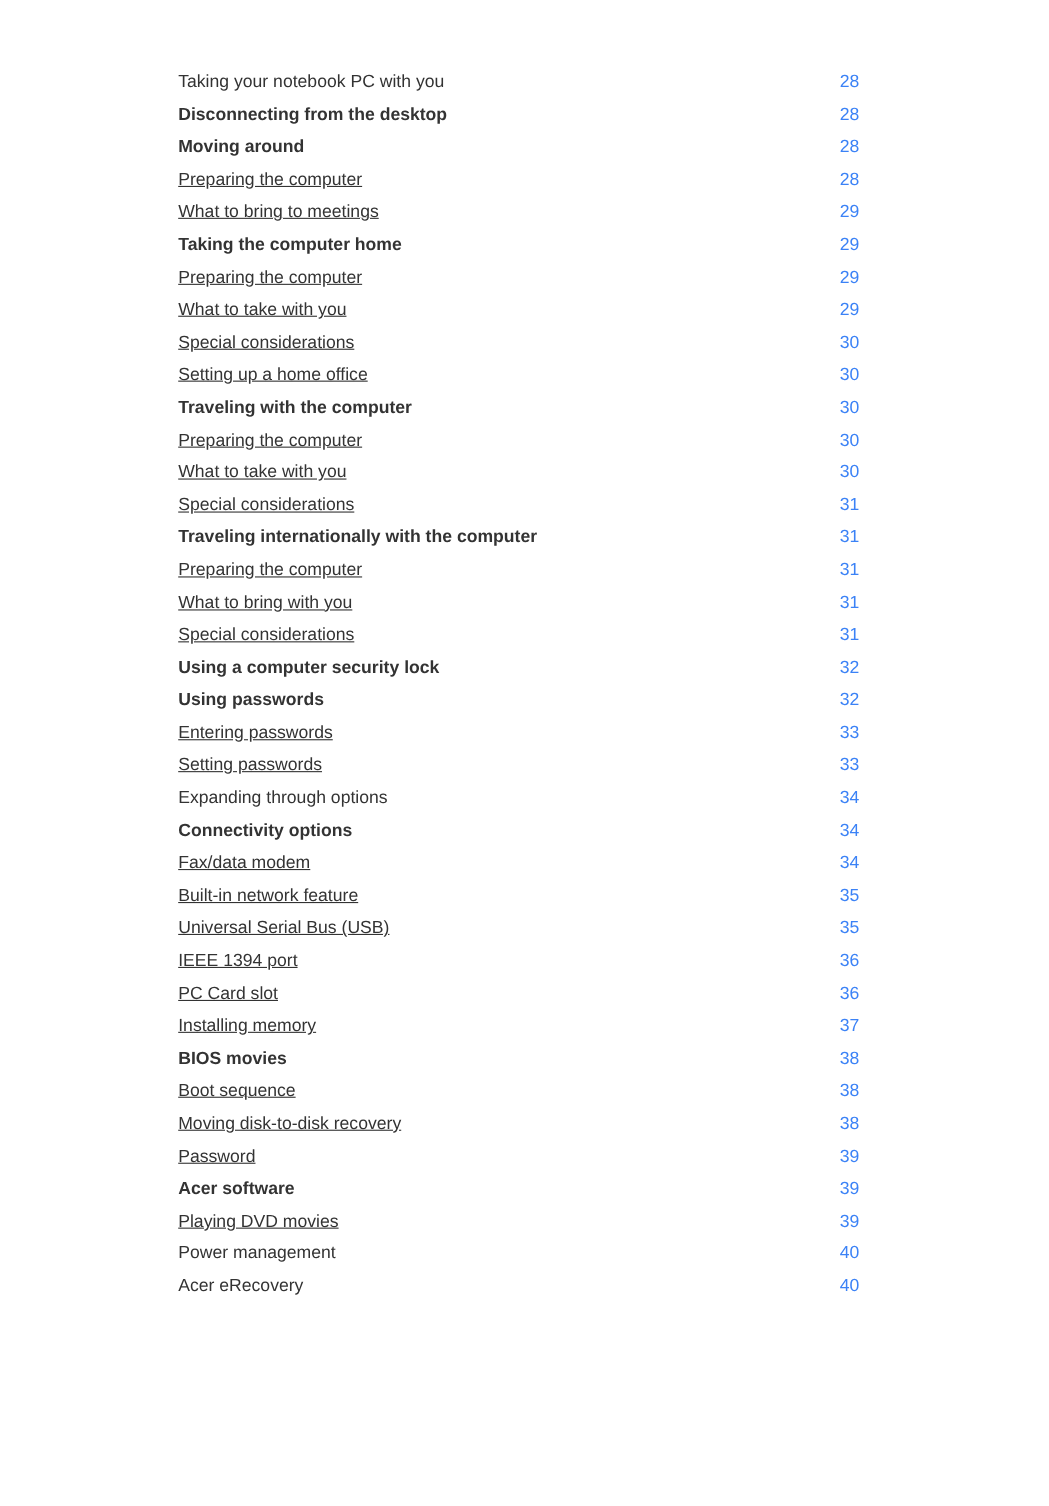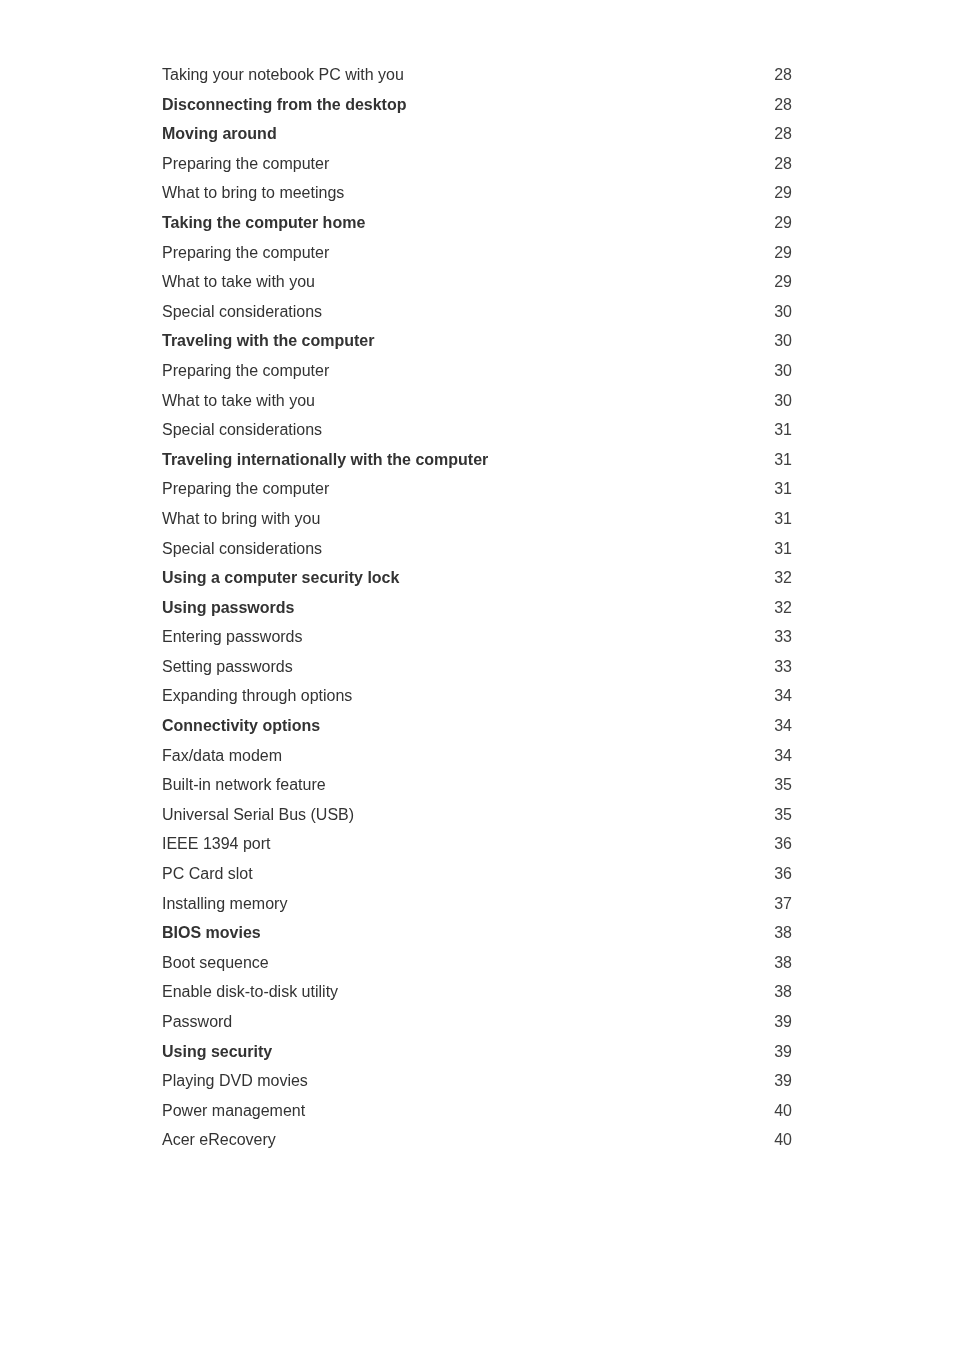--- a/index.html
+++ b/index.html
@@ -32,41 +32,42 @@
 
     .toc-table td {
       padding: 2px 0;
       vertical-align: top;
       font-size: 16px;
       color: #333333;
       line-height: 1.6;
     }
 
     .toc-table .page-num {
-      text-align: right;
+      text-align: center;
       white-space: nowrap;
       padding-left: 10px;
       font-size: 16px;
-      color: #404040;
+      color: #3b82f6;
     }
 
     .level-0 {
       padding-left: 0px;
       font-size: 16px;
     }
 
     .level-1 {
       padding-left: 40px;
       font-size: 16px;
       font-weight: bold;
     }
 
     .level-2 {
       padding-left: 80px;
       font-size: 16px;
+      text-decoration: underline;
     }
   </style>
 </head>
 <body>
 
 <div class="page">
   <table class="toc-table">
     <tbody id="toc-body">
     <tr>
           <td class="level-0">Taking your notebook PC with you</td>
@@ -98,20 +99,24 @@
         </tr>
         <tr>
           <td class="level-2">What to take with you</td>
           <td class="page-num">29</td>
         </tr>
         <tr>
           <td class="level-2">Special considerations</td>
           <td class="page-num">30</td>
         </tr>
         <tr>
+          <td class="level-2">Setting up a home office</td>
+          <td class="page-num">30</td>
+        </tr>
+        <tr>
           <td class="level-1">Traveling with the computer</td>
           <td class="page-num">30</td>
         </tr>
         <tr>
           <td class="level-2">Preparing the computer</td>
           <td class="page-num">30</td>
         </tr>
         <tr>
           <td class="level-2">What to take with you</td>
           <td class="page-num">30</td>
@@ -186,29 +191,29 @@
         </tr>
         <tr>
           <td class="level-1">BIOS movies</td>
           <td class="page-num">38</td>
         </tr>
         <tr>
           <td class="level-2">Boot sequence</td>
           <td class="page-num">38</td>
         </tr>
         <tr>
-          <td class="level-2">Enable disk-to-disk utility</td>
+          <td class="level-2">Moving disk-to-disk recovery</td>
           <td class="page-num">38</td>
         </tr>
         <tr>
           <td class="level-2">Password</td>
           <td class="page-num">39</td>
         </tr>
         <tr>
-          <td class="level-1">Using security</td>
+          <td class="level-1">Acer software</td>
           <td class="page-num">39</td>
         </tr>
         <tr>
           <td class="level-2">Playing DVD movies</td>
           <td class="page-num">39</td>
         </tr>
         <tr>
           <td class="level-0">Power management</td>
           <td class="page-num">40</td>
         </tr>

